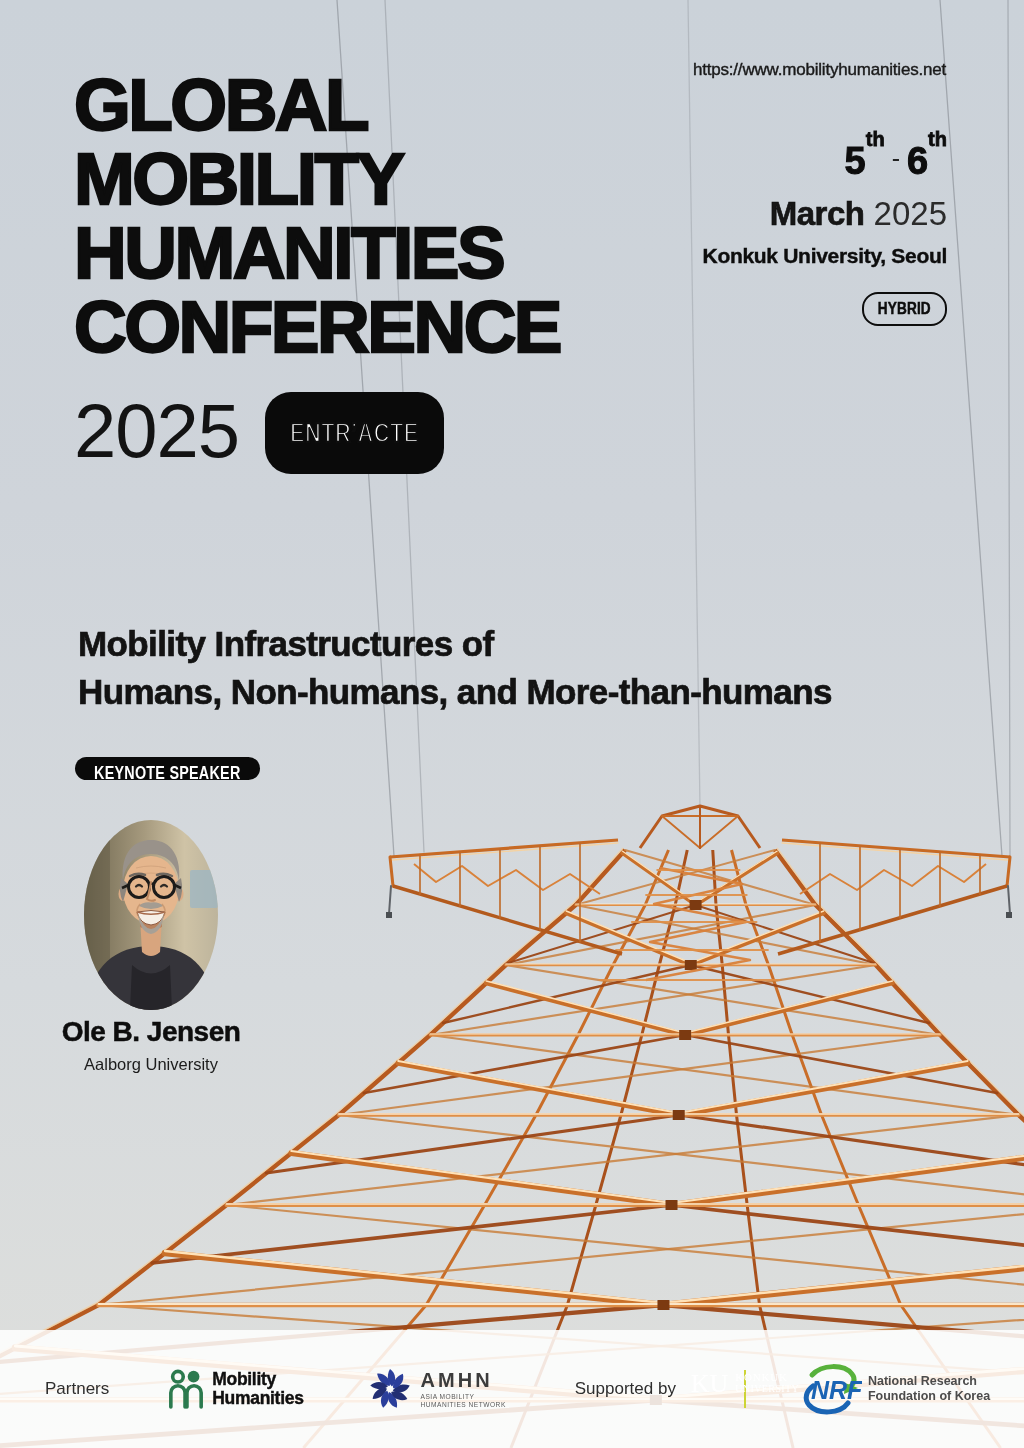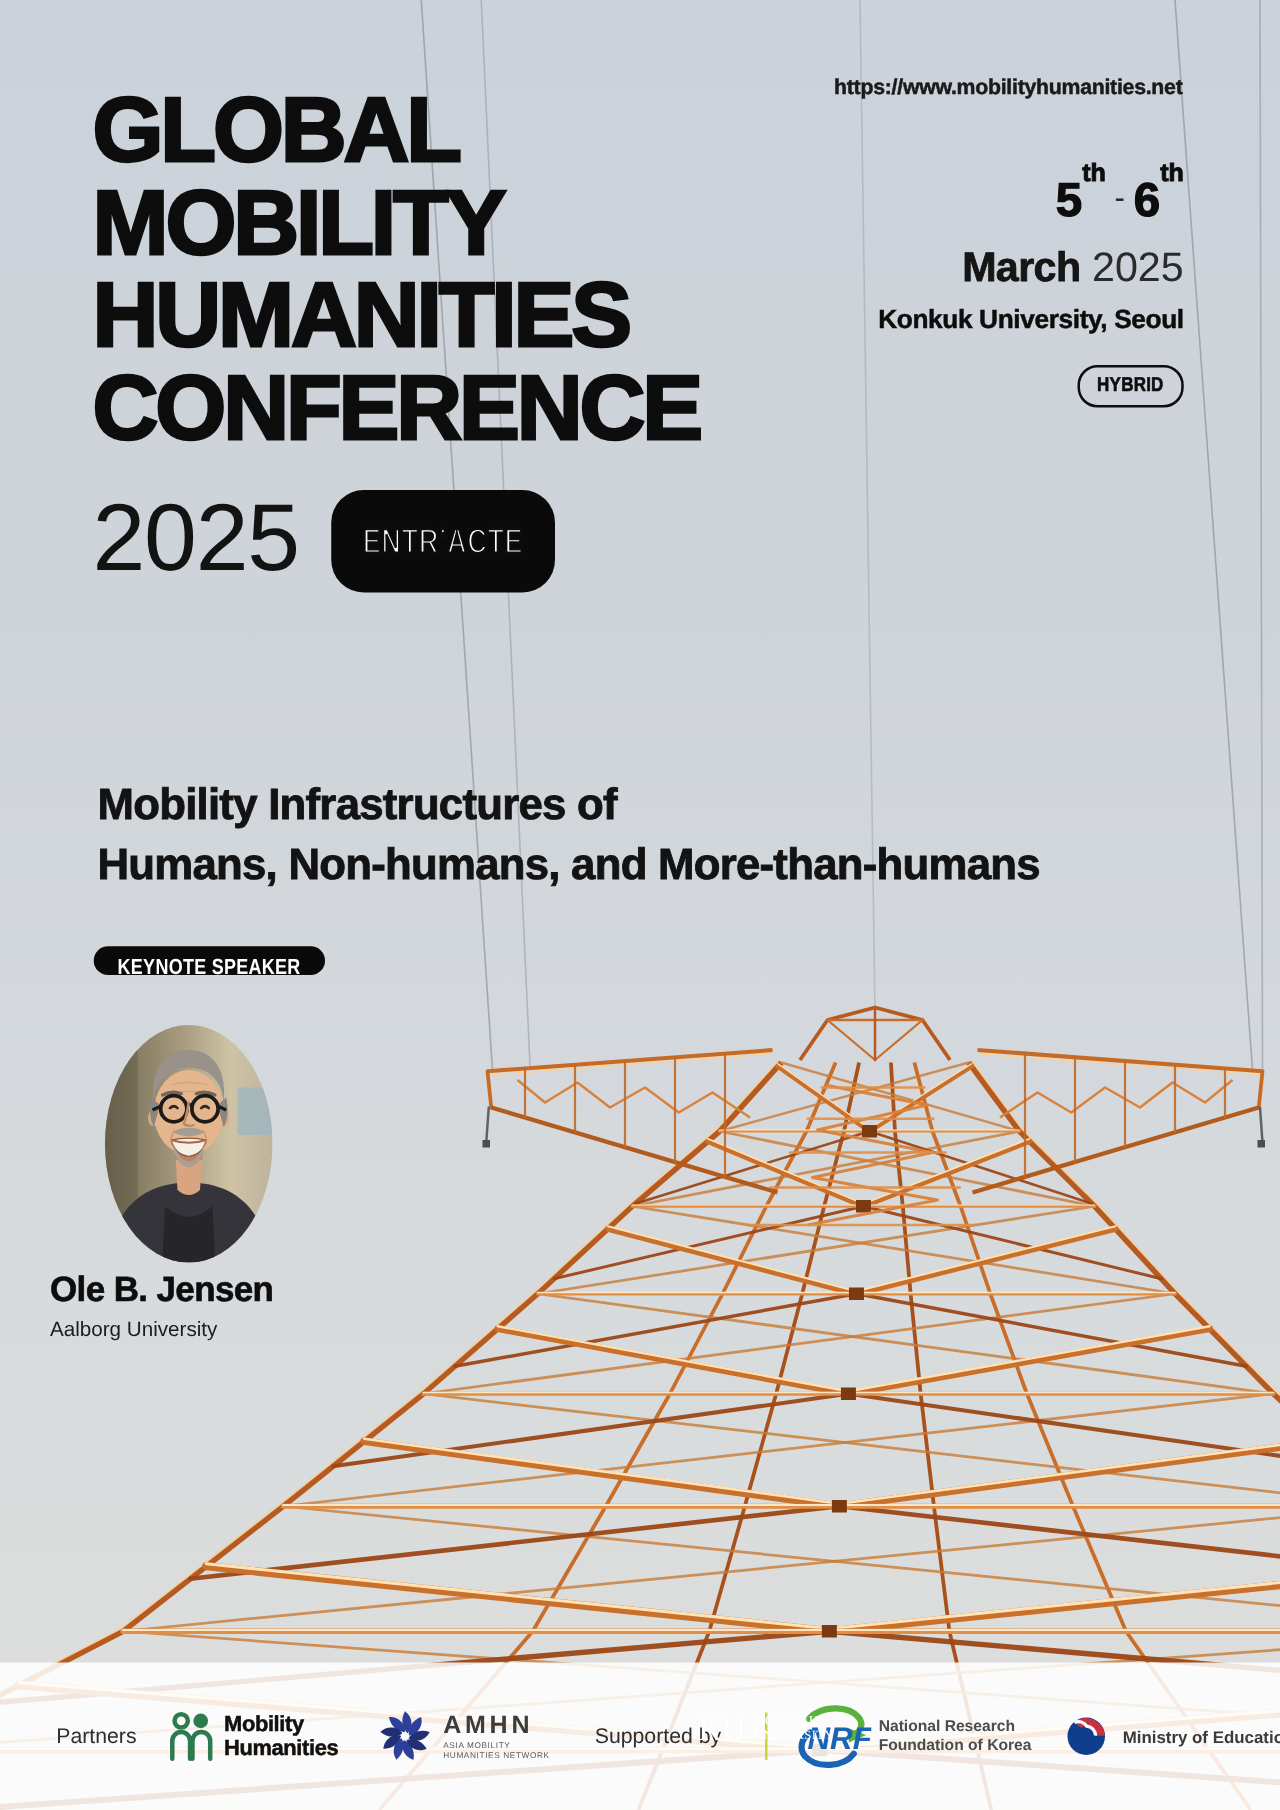--- a/index.html
+++ b/index.html
@@ -4,21 +4,21 @@
 <style>
   html,body{margin:0;padding:0;}
   body{width:1024px;height:1448px;background:#9aa0a6;}
   .poster{position:relative;width:1024px;height:1448px;overflow:hidden;
     background:linear-gradient(180deg,#cbd2d9 0%,#cfd4da 35%,#d6dadd 68%,#dedfdc 100%);
     font-family:"Liberation Sans",sans-serif;color:#0d0d0d;}
   .bg-svg{position:absolute;left:0;top:0;z-index:0;}
   .layer{position:absolute;z-index:2;}
 
   
-  .url{top:60px;right:78px;font-size:17px;letter-spacing:-.2px;font-weight:700;
+  .url{top:60px;right:78px;font-size:17px;letter-spacing:-.2px;font-weight:400;
     -webkit-text-stroke:.4px #1a1a1a;color:#1a1a1a;}
   .date-block{top:134px;right:77px;text-align:right;}
   .days{font-size:38px;font-weight:700;-webkit-text-stroke:1px #0d0d0d;line-height:38px;}
   .days sup{font-size:20px;position:relative;top:-14px;-webkit-text-stroke:.8px #0d0d0d;}
   .days .dash{font-size:25px;font-weight:400;-webkit-text-stroke:0;position:relative;top:-7px;margin:0 7px;color:#222;}
   .month-row{margin-top:12px;font-size:33px;line-height:36px;color:#161616;}
   .month-row b{-webkit-text-stroke:.6px #0d0d0d;letter-spacing:-.5px;}
   .month-row .yr{font-weight:400;color:#2b2b2b;letter-spacing:0;}
   .venue{margin-top:12px;font-size:21px;font-weight:700;-webkit-text-stroke:.4px #0d0d0d;letter-spacing:-.3px;line-height:24px;}
   .hybrid{margin-top:24px;display:inline-block;border:2.4px solid #0d0d0d;border-radius:16px;
@@ -37,27 +37,27 @@
   
   .theme{top:620px;left:78px;font-size:35px;font-weight:700;line-height:48px;
     letter-spacing:-.6px;-webkit-text-stroke:.7px #131313;color:#131313;}
 
   
   .keynote{top:757px;left:75px;background:#0a0a0a;border-radius:17px;height:23px;line-height:33px;
     padding:0 17px;color:#fff;font-size:17.5px;font-weight:700;}
   .keynote .cond{display:inline-block;transform:scaleX(.82);margin:0 -14px;letter-spacing:.3px;}
 
   .speaker-photo{top:820px;left:84px;}
-  .speaker-caption{top:1016px;left:40px;width:222px;text-align:left;}
+  .speaker-caption{top:1016px;left:40px;width:222px;text-align:center;}
   .speaker-name{font-size:28px;font-weight:700;-webkit-text-stroke:.5px #0d0d0d;letter-spacing:-.5px;}
   .speaker-aff{margin-top:7px;font-size:16.5px;color:#1c1c1c;}
 
   
   .footer{left:0;top:1330px;width:1024px;height:118px;display:flex;align-items:center;
-    padding-left:45px;box-sizing:border-box;}
+    padding-left:45px;box-sizing:border-box;gap:33px;}
   .flabel{font-size:17px;color:#2e2e2e;white-space:nowrap;}
   .lab-partners{margin-right:26px;}
   .lab-supported{margin-right:32px;}
   .logo{display:flex;align-items:center;white-space:nowrap;}
   .logo-mh{margin-right:30px;}
   .mh-text{margin-left:8px;font-size:17.5px;font-weight:700;line-height:19px;color:#101010;-webkit-text-stroke:.4px #101010;letter-spacing:-.3px;}
   .logo-amhn{margin-right:36px;}
   .amhn-text{margin-left:8px;}
   .amhn-acro{font-size:20px;font-weight:700;letter-spacing:3px;color:#3c3c3c;line-height:20px;}
   .amhn-sub{font-size:6.6px;letter-spacing:.5px;color:#5a5a5a;line-height:8px;margin-top:3px;}

